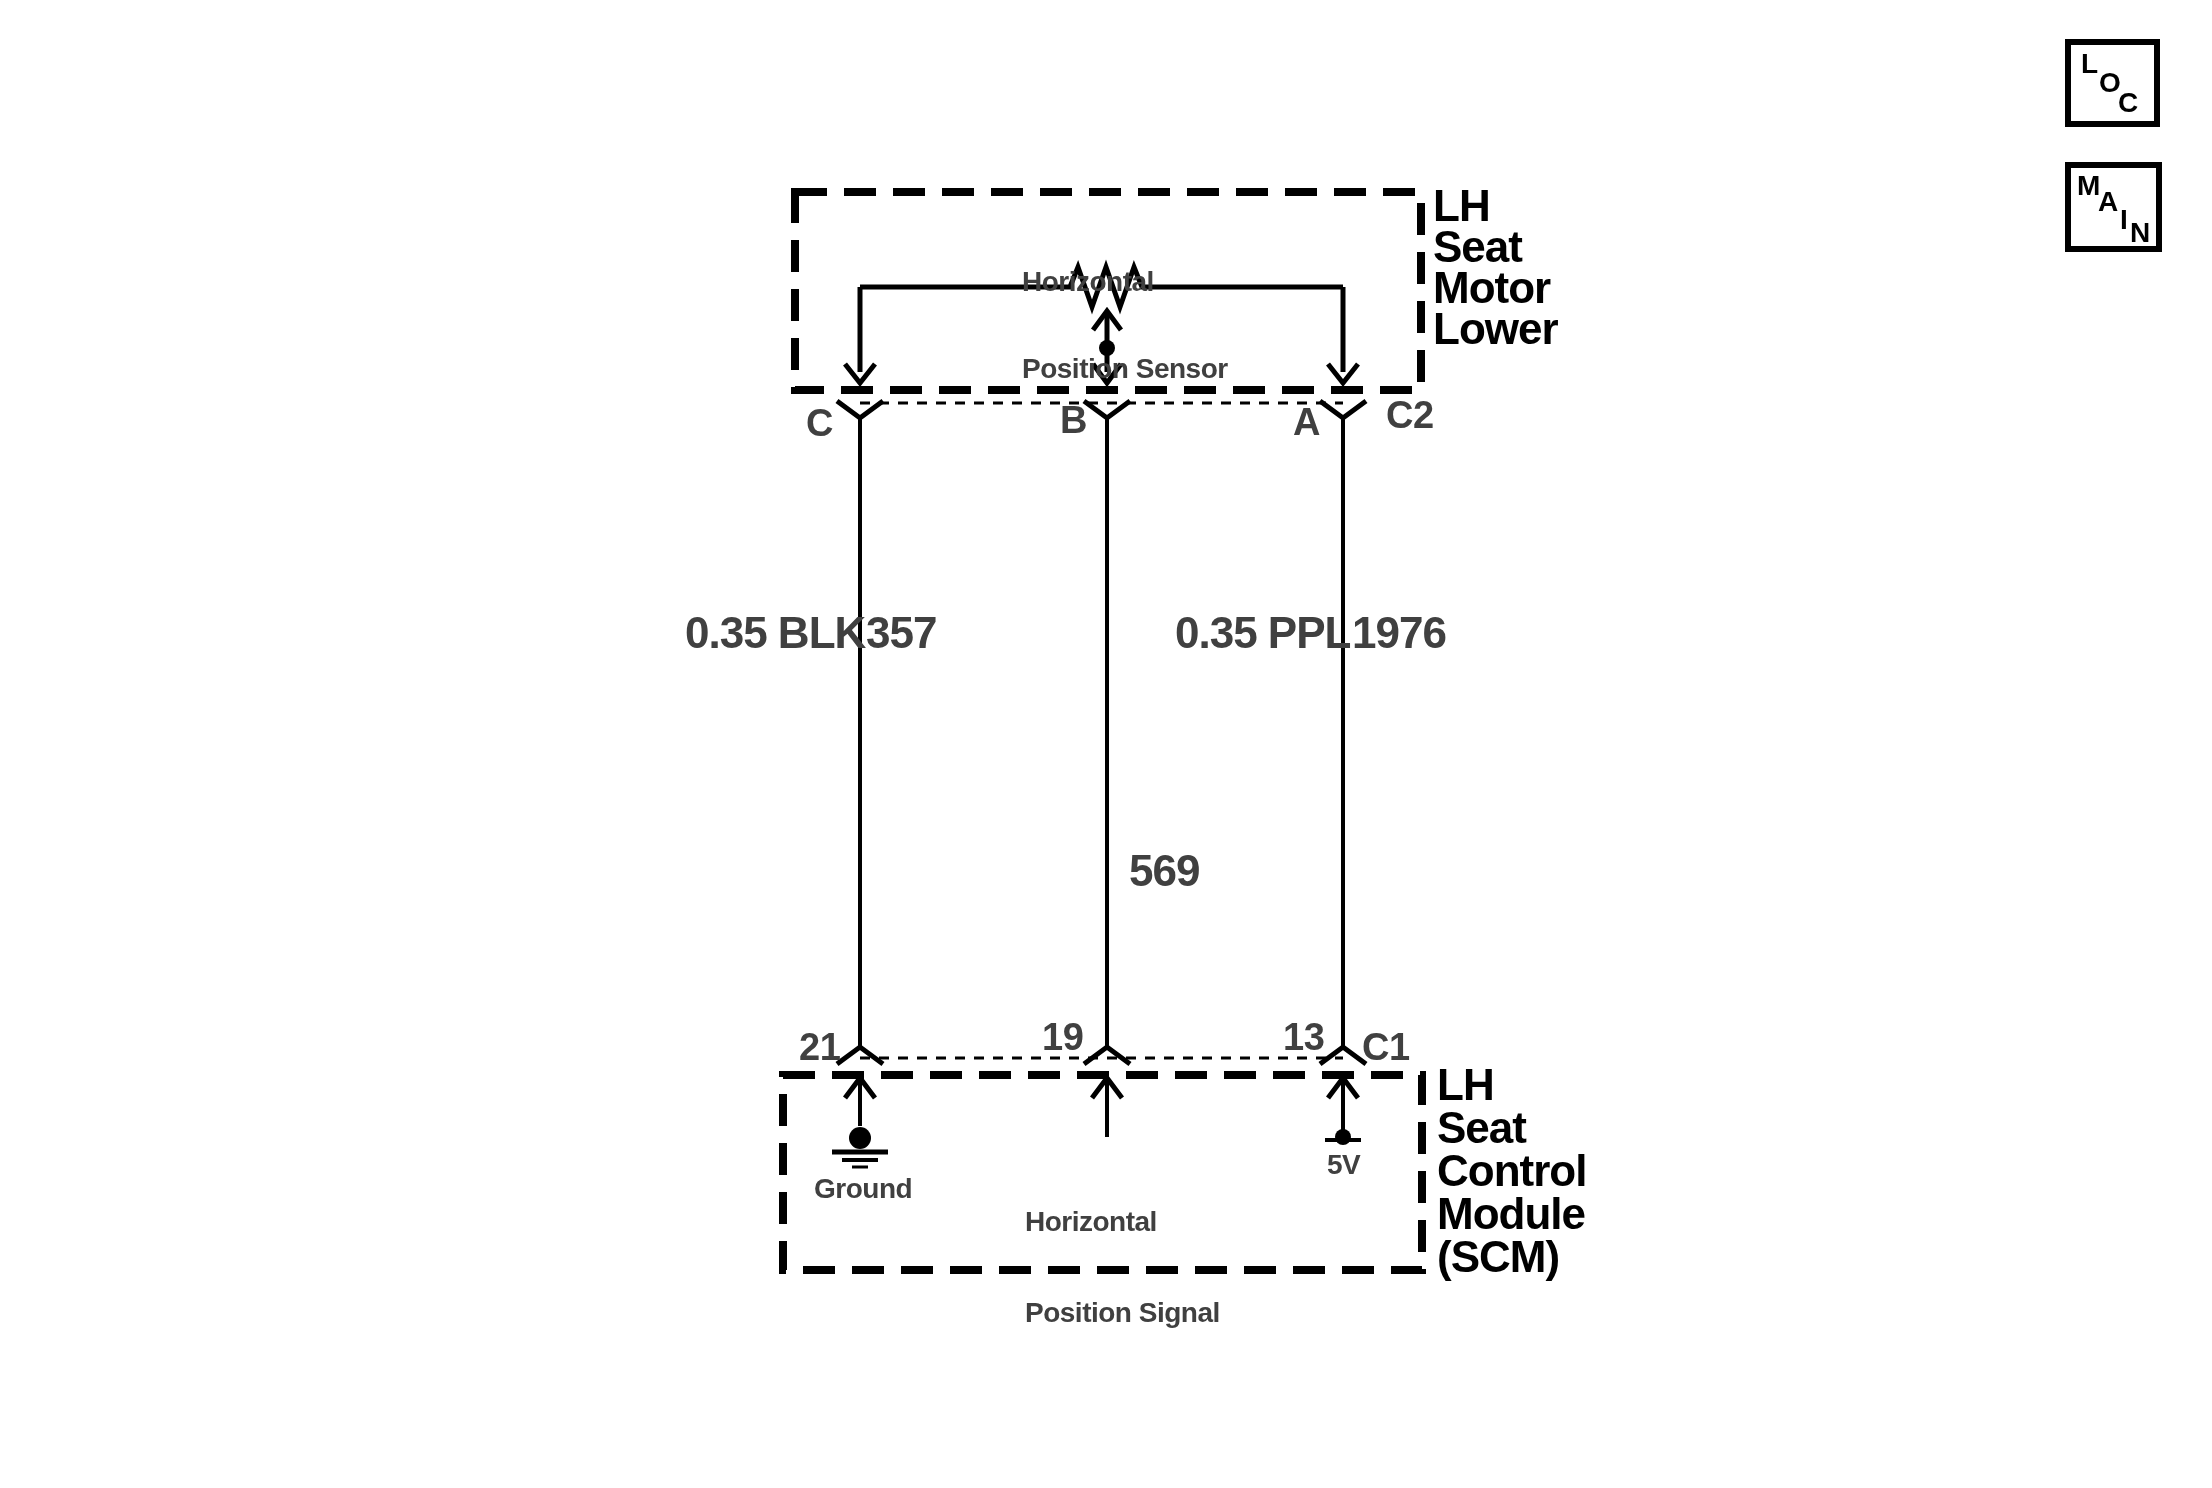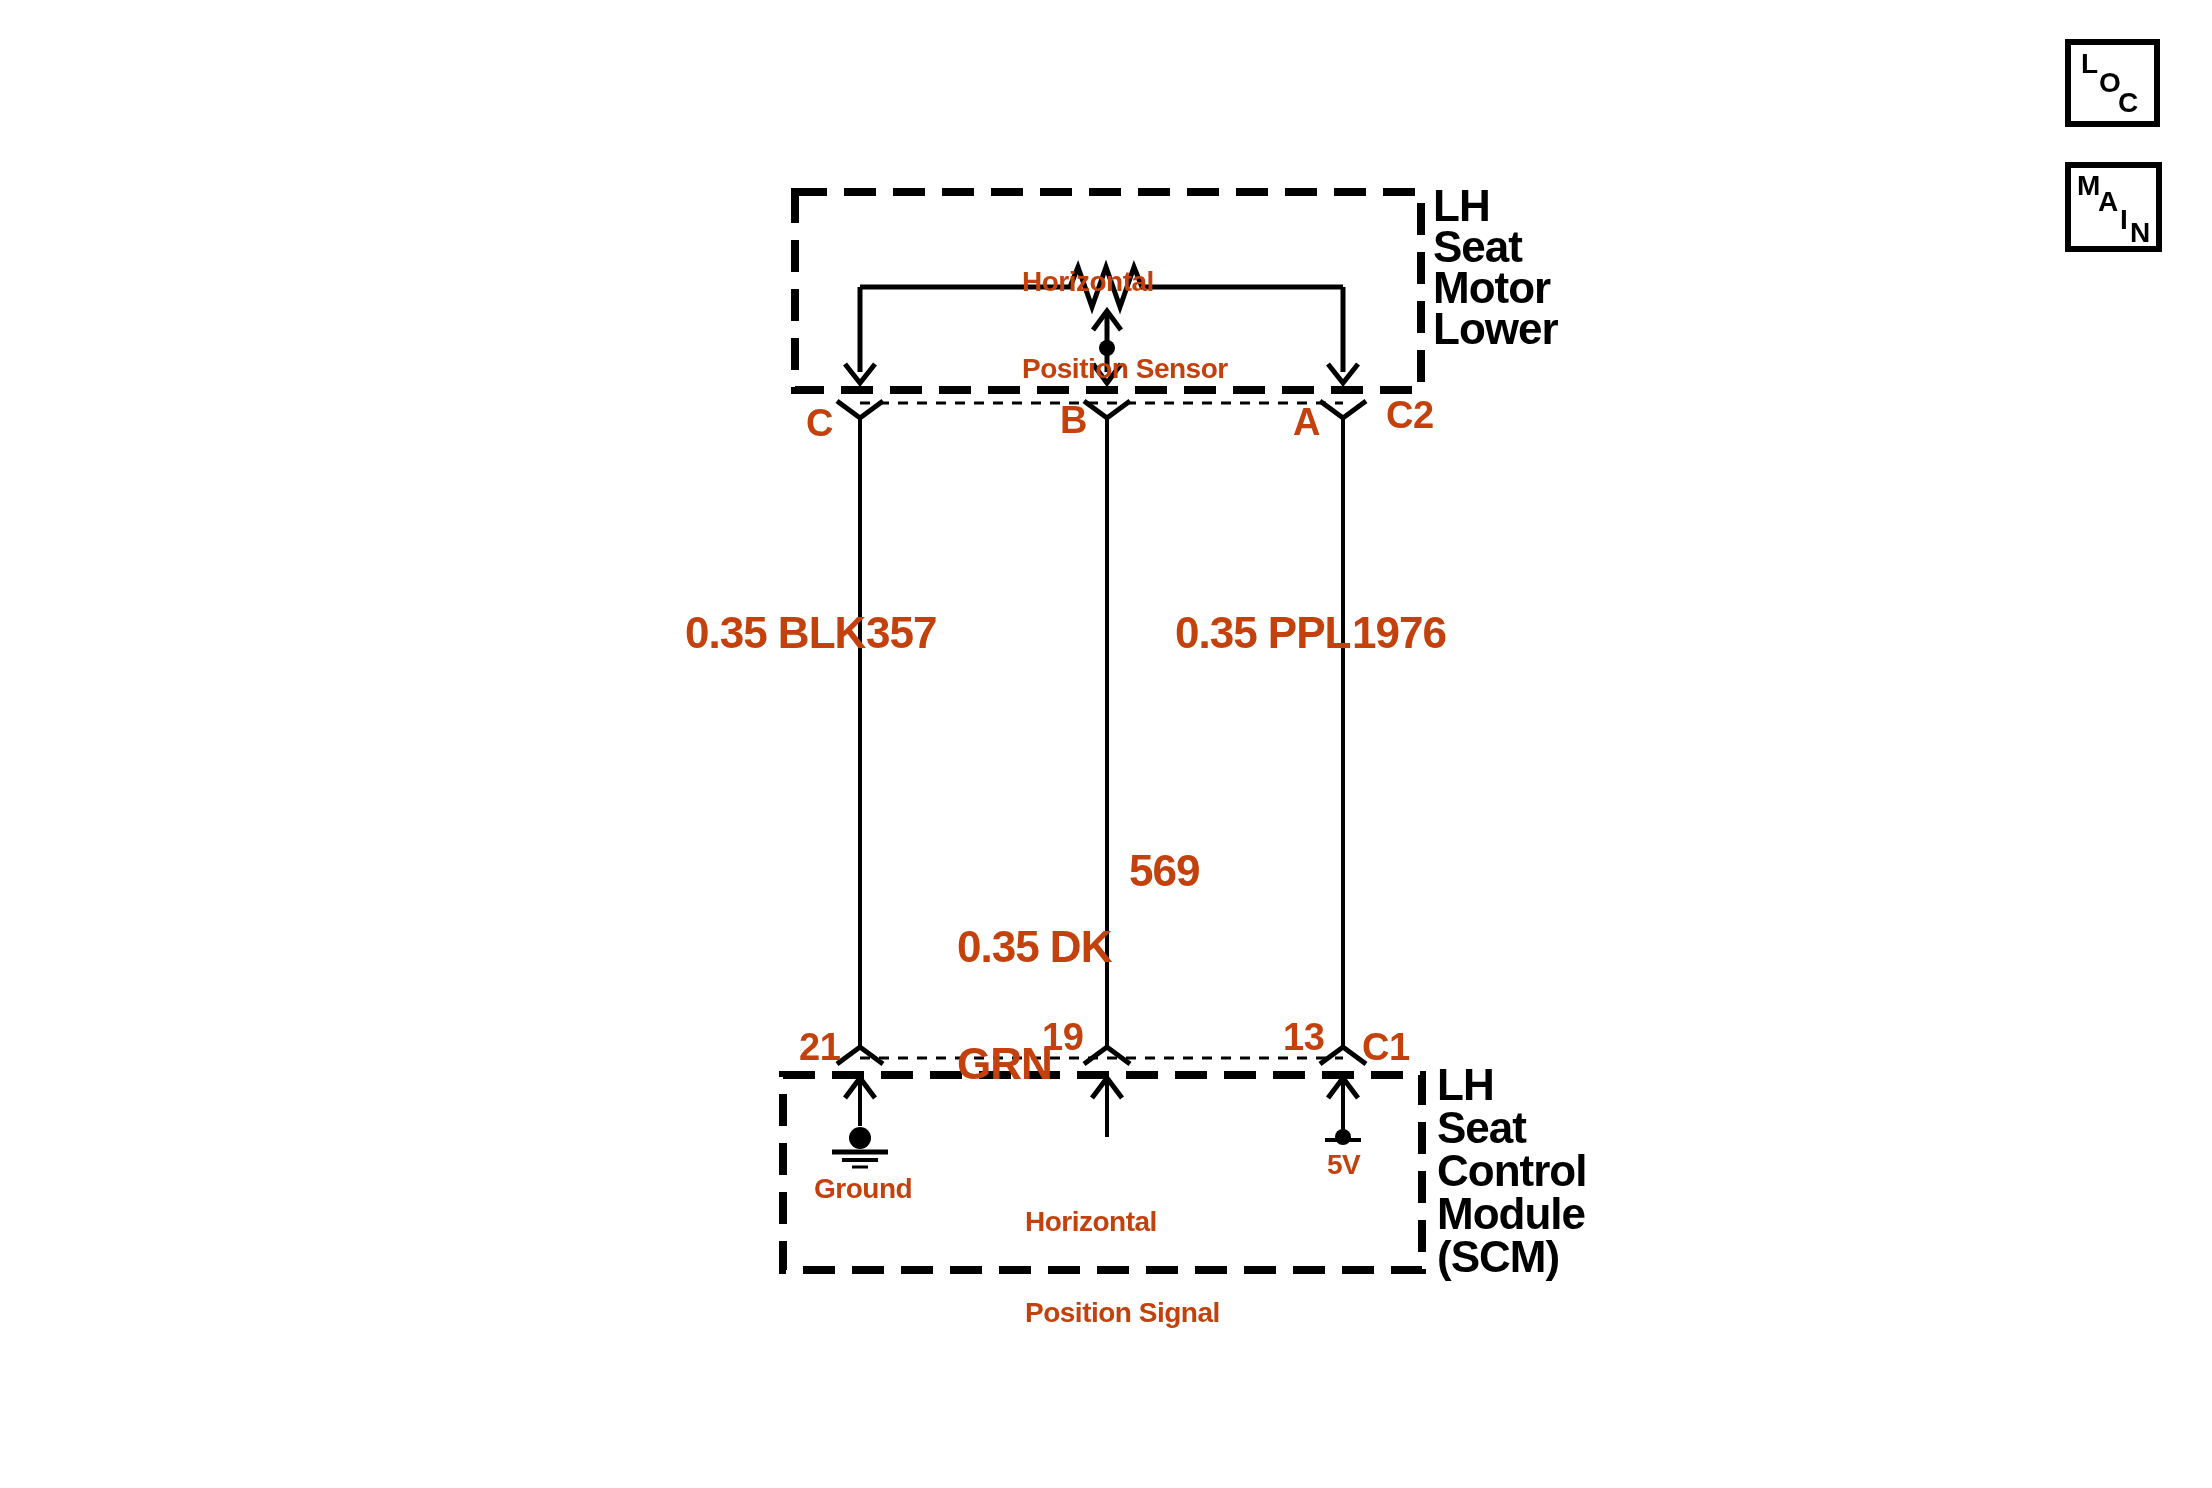--- a/index.html
+++ b/index.html
@@ -1,19 +1,19 @@
 <!DOCTYPE html>
 <html><head>
 <meta charset="utf-8">
 <style>
   html,body{margin:0;padding:0;background:#ffffff;}
   #canvas{position:relative;width:2212px;height:1488px;background:#ffffff;overflow:hidden;
           font-family:"Liberation Sans",sans-serif;font-weight:bold;color:#000;}
   #linework{position:absolute;left:0;top:0;}
-  .lbl{position:absolute;line-height:1;white-space:pre;color:#c2410c;}
+  .lbl{position:absolute;line-height:1;white-space:pre;color:#404040;}
   .wirelbl{font-size:44px;letter-spacing:-1px;}
   .pinlbl{font-size:38px;letter-spacing:-0.5px;}
   .medlbl{font-size:28px;letter-spacing:-0.5px;}
   .titleblk{position:absolute;font-size:44px;letter-spacing:-1px;}
   .titleblk div{line-height:41px;}
   .titleblk.scm div{line-height:43px;}
   .sensorblk div{line-height:31px;}
   .signalblk div{line-height:35px;}
   .tagbox{position:absolute;border:6px solid #000;background:#fff;}
   .tagbox span{position:absolute;font-size:28px;line-height:1;}
@@ -84,24 +84,20 @@
 
   <div class="lbl pinlbl" style="left:806px;top:404px;">C</div>
   <div class="lbl pinlbl" style="left:1060px;top:401px;">B</div>
   <div class="lbl pinlbl" style="left:1293px;top:403px;">A</div>
   <div class="lbl pinlbl" style="left:1366px;top:396px;margin-left:20px;">C2</div>
 
   <div class="lbl wirelbl" style="left:685px;top:611px;">0.35 BLK</div>
   <div class="lbl wirelbl" style="left:866px;top:611px;">357</div>
   <div class="lbl wirelbl" style="left:1175px;top:611px;">0.35 PPL</div>
   <div class="lbl wirelbl" style="left:1352px;top:611px;">1976</div>
-  <div class="lbl wirelbl" style="left:957px;top:849px;line-height:39px;">
-    <div>0.35 DK</div>
-    <div>GRN</div>
-  </div>
   <div class="lbl wirelbl" style="left:1117px;top:849px;margin-left:12px;">569</div>
 
   <div class="lbl pinlbl" style="left:799px;top:1028px;">21</div>
   <div class="lbl pinlbl" style="left:1042px;top:1018px;">19</div>
   <div class="lbl pinlbl" style="left:1283px;top:1018px;">13</div>
   <div class="lbl pinlbl" style="left:1362px;top:1028px;">C1</div>
 
   <div class="lbl medlbl" style="left:814px;top:1175px;">Ground</div>
   <div class="lbl medlbl signalblk" style="left:1025px;top:1148px;">
     <div>Horizontal</div>

